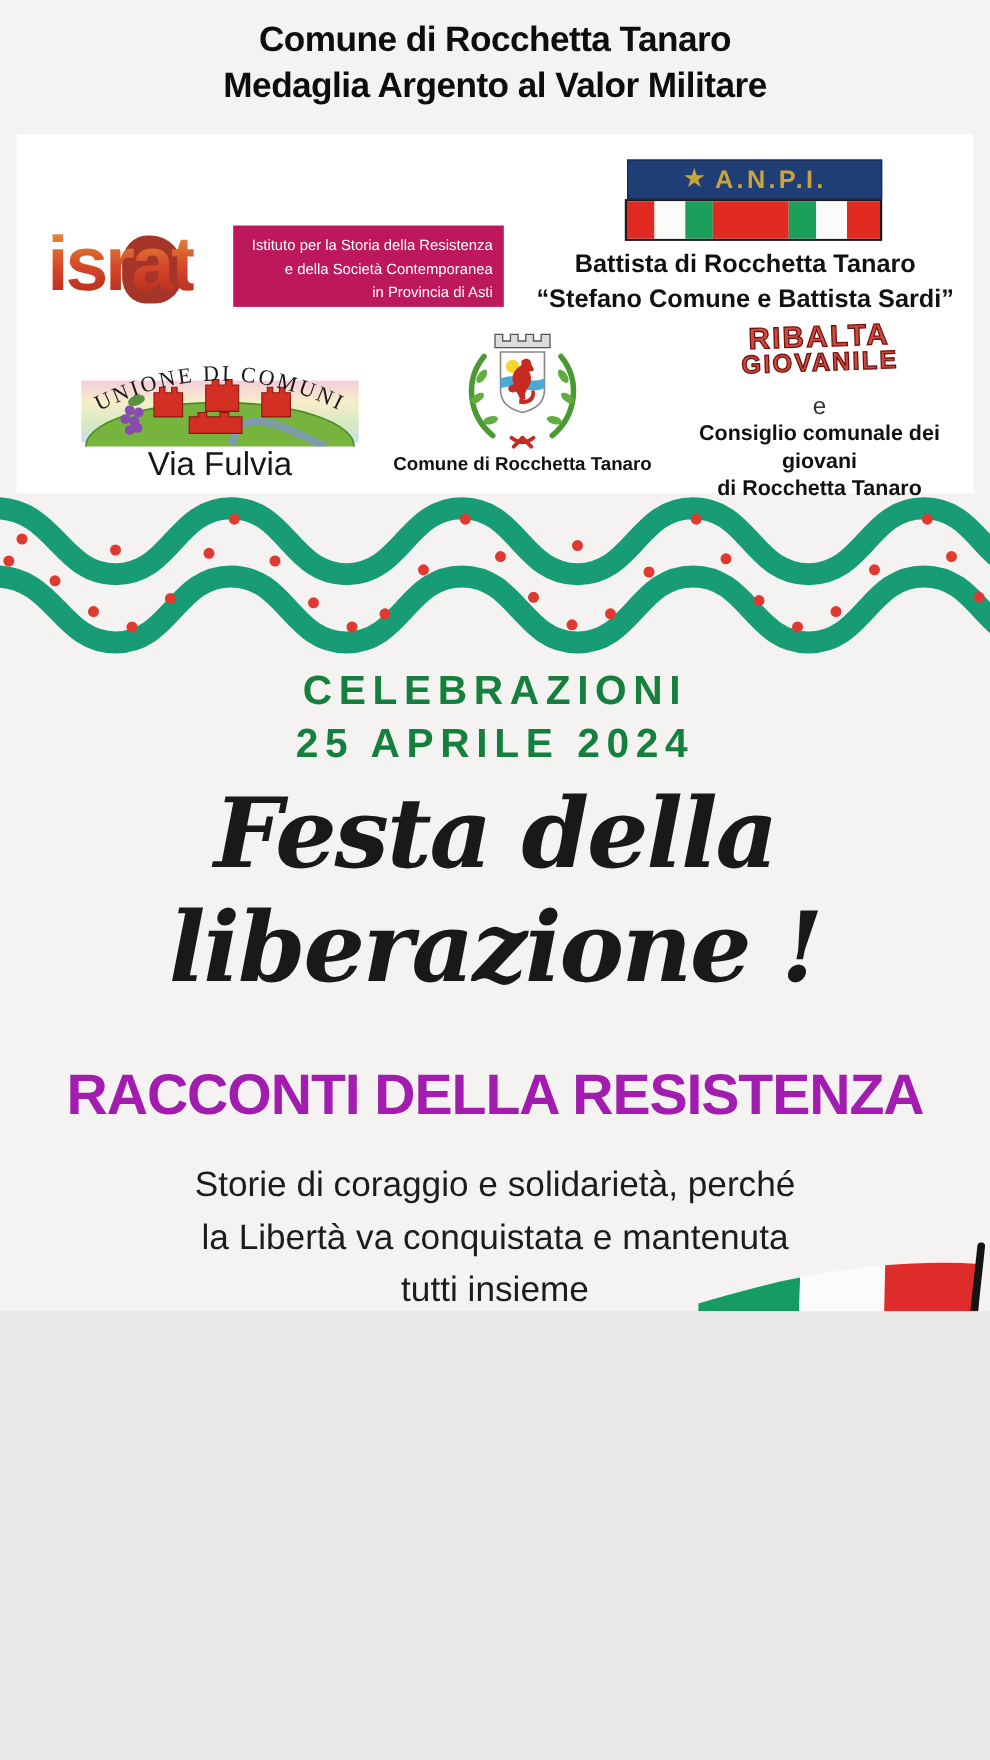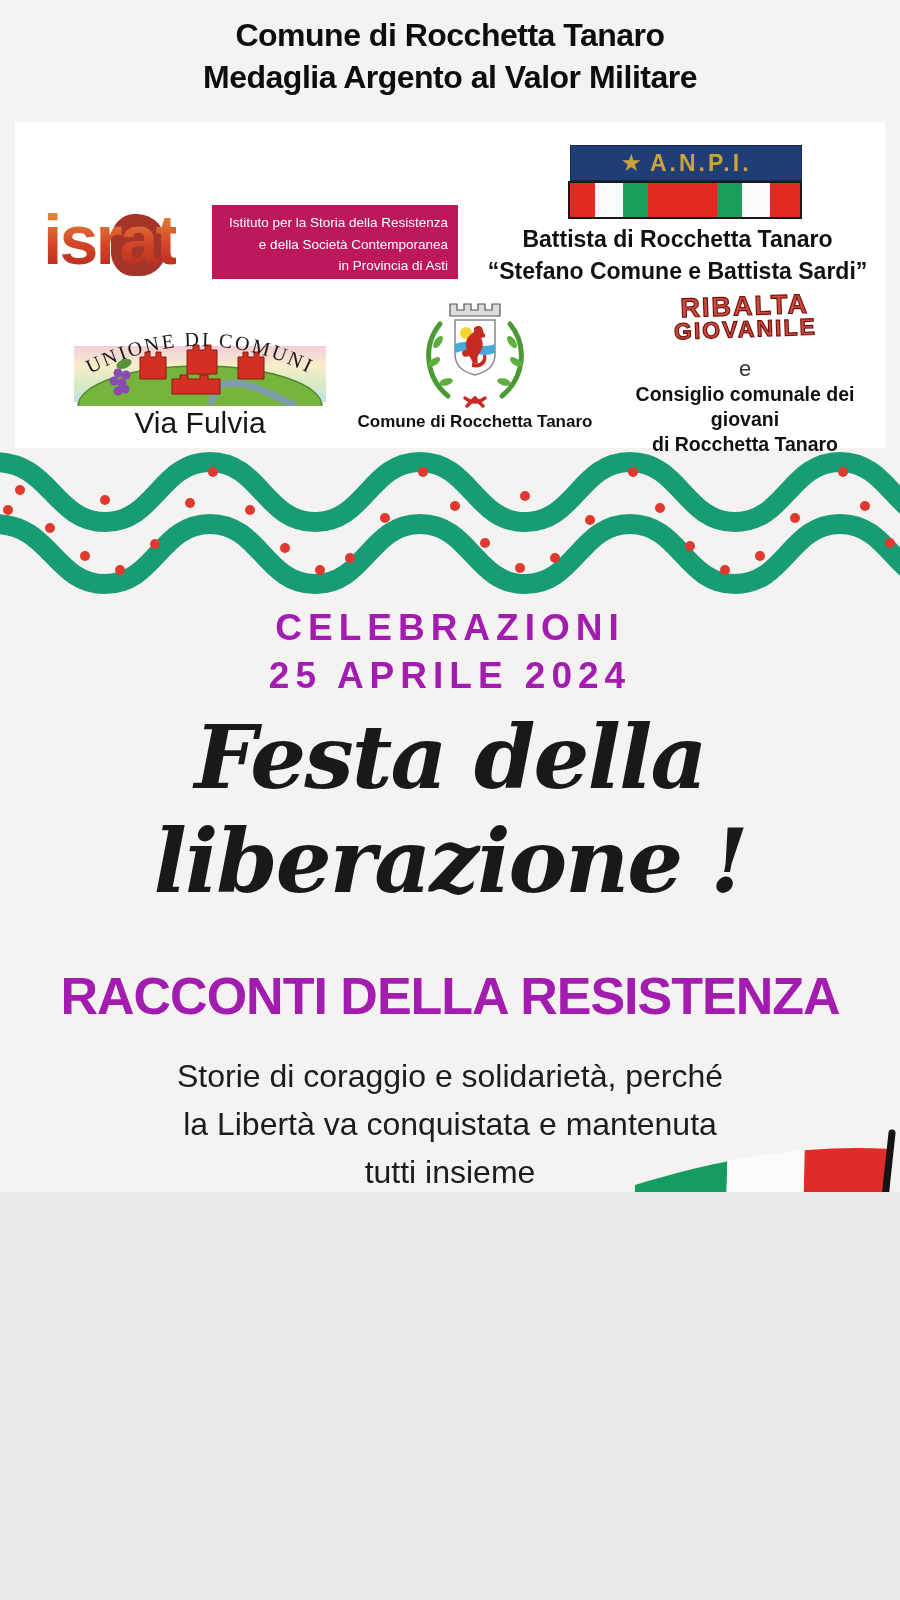--- a/index.html
+++ b/index.html
@@ -49,21 +49,21 @@
   .graffiti{transform:rotate(-2deg);line-height:.92;
       color:#cf4a40;-webkit-text-stroke:1.2px #6e120c;font-weight:700;letter-spacing:2px;}
   .graffiti .g1{font-size:27px;}
   .graffiti .g2{font-size:23px;}
   .conj{margin-top:16px;font-size:22px;color:#333;}
   .giov{font-weight:700;font-size:19.5px;line-height:1.28;}
   
   .wave{position:absolute;left:0;top:448px;}
   
   .celeb{position:absolute;top:604px;left:0;width:900px;text-align:center;
-      font-weight:700;font-size:37px;letter-spacing:6px;line-height:1.3;color:#a21caf;}
+      font-weight:700;font-size:37px;letter-spacing:6px;line-height:1.3;color:#15803d;}
   .festa{position:absolute;top:706px;left:0;width:900px;text-align:center;
       font-family:"DejaVu Serif",serif;font-style:italic;font-weight:700;
       font-size:88px;line-height:1.18;color:#191919;letter-spacing:-2px;}
   .racconti{position:absolute;top:966px;left:0;width:900px;text-align:center;
       font-weight:700;font-size:52px;letter-spacing:-1px;color:#a21caf;}
   .desc{position:absolute;top:1052px;left:0;width:900px;text-align:center;
       font-size:32px;line-height:1.5;color:#1c1c1c;}
   .edate{position:absolute;top:1256px;left:0;width:900px;text-align:center;
       font-family:"Liberation Serif",serif;font-weight:700;font-size:35px;color:#14532d;margin-left:12px;}
   .etime{position:absolute;top:1322px;left:0;width:900px;text-align:center;

